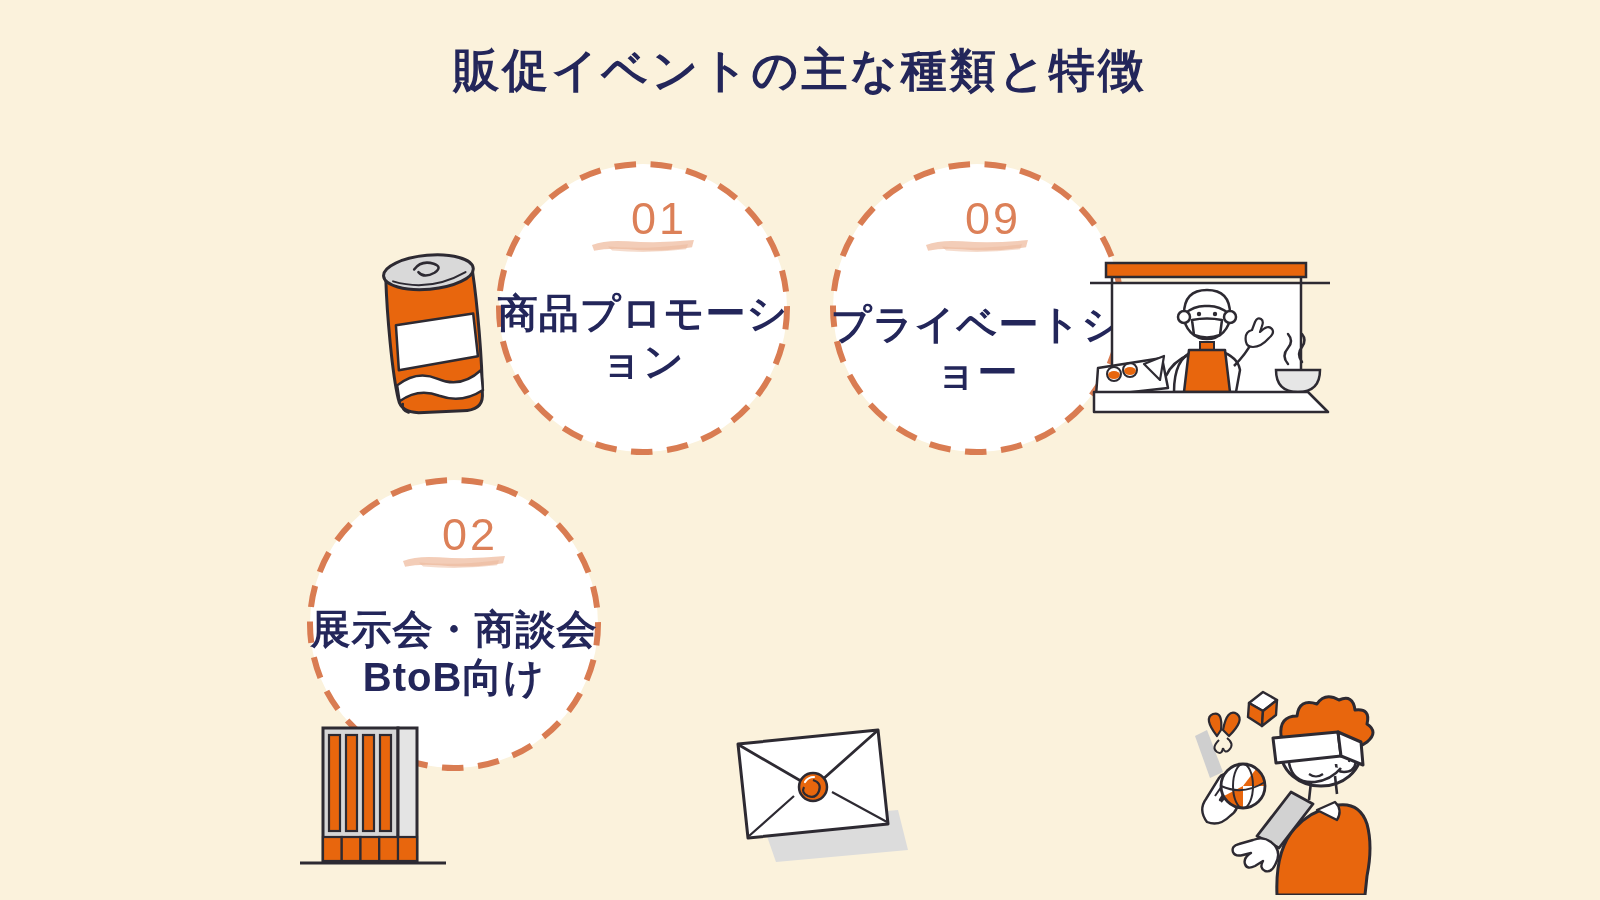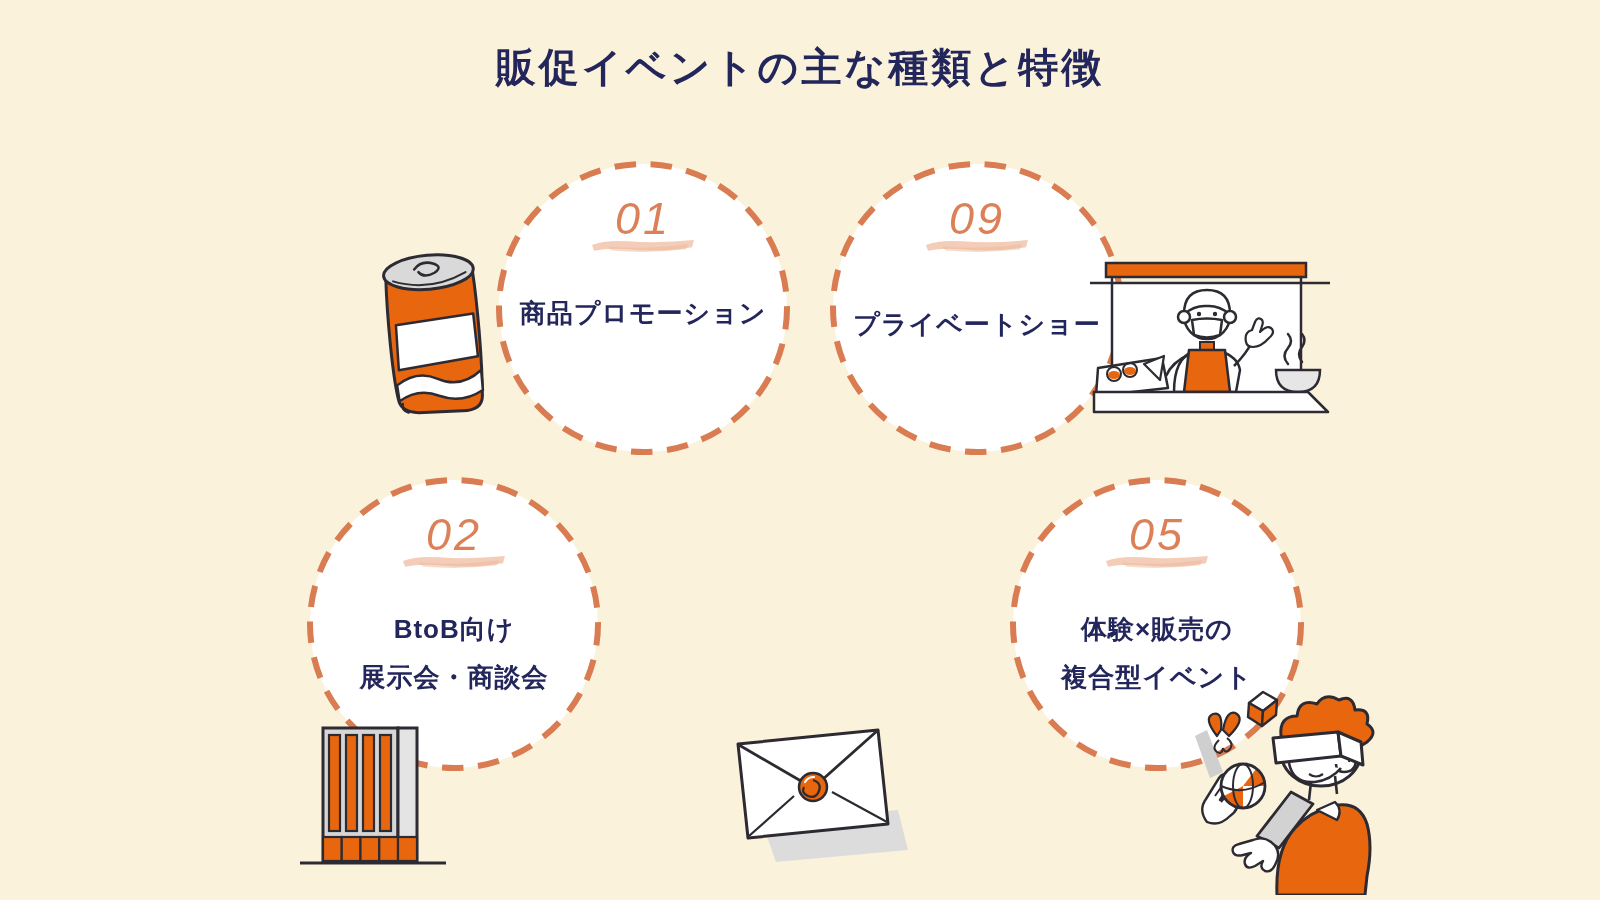--- a/index.html
+++ b/index.html
@@ -7,46 +7,46 @@
     width:1600px;height:900px;
     background:#FBF2DC;
     font-family:"Liberation Sans","DejaVu Sans",sans-serif;
     overflow:hidden;position:relative;
   }
   .stage{position:absolute;inset:0;width:1600px;height:900px;}
 
   .title{
     position:absolute;top:40px;left:0;width:100%;
     text-align:center;
-    font-size:40px;font-weight:800;letter-spacing:3px;
+    font-size:46px;font-weight:800;letter-spacing:3px;
     color:#23265A;
   }
 
   .circle{position:absolute;width:296px;height:296px;}
   .circle .ring{position:absolute;left:0;top:0;}
   .c1{left:495px;top:160px;}
   .c2{left:829px;top:160px;}
   .c3{left:306px;top:476px;}
   .c4{left:658px;top:476px;}
   .c5{left:1009px;top:476px;}
 
   .num{
-    position:absolute;top:34px;left:0;width:100%;
+    position:absolute;top:34px;left:16px;width:100%;
     text-align:center;
     font-size:45px;line-height:1.1;letter-spacing:3px;
-    color:#DC8058;font-weight:400;font-style:italic;
+    color:#DC8058;font-weight:400;
   }
   .brush{
     position:absolute;top:76px;left:50%;
     transform:translateX(-50%) rotate(-1deg);
   }
   .label{
     position:absolute;top:129px;left:0;width:100%;
     text-align:center;
-    font-size:26px;font-weight:700;line-height:48px;
+    font-size:40px;font-weight:700;line-height:48px;
     color:#23265A;letter-spacing:1px;
   }
   .c2 .label{top:140px;}
 
   .illus{position:absolute;}
   .illus-can{left:378px;top:248px;width:112px;height:176px;}
   .illus-stall{left:1088px;top:258px;width:244px;height:158px;}
   .illus-building{left:298px;top:718px;width:150px;height:150px;}
   .illus-envelope{left:728px;top:720px;width:182px;height:158px;}
   .illus-vr{left:1193px;top:690px;width:230px;height:205px;}
@@ -91,40 +91,26 @@
   <div class="circle c3">
     <svg class="ring" width="296" height="296" viewBox="0 0 296 296">
       <circle cx="148" cy="148" r="144" fill="#FFFFFF" stroke="#D97C52" stroke-width="6" stroke-dasharray="21.5 14.6"></circle>
     </svg>
     <div class="num">02</div>
     <svg class="brush" width="110" height="18" viewBox="0 0 110 18">
       <path d="M4,8 Q18,3 40,5 Q70,8 106,5 L104,12 Q70,17 40,13 Q20,11 6,14 Z" fill="#F2C8B0" opacity="0.9"></path>
       <path d="M20,10 Q55,14 100,9 L98,14 Q60,18 24,14 Z" fill="#EBB79A" opacity="0.5"></path>
     </svg>
     <div class="label">
+      <div>展示会・商談会</div>
       <div>BtoB向け</div>
-      <div>展示会・商談会</div>
     </div>
   </div>
 
 
-  <div class="circle c5">
-    <svg class="ring" width="296" height="296" viewBox="0 0 296 296">
-      <circle cx="148" cy="148" r="144" fill="#FFFFFF" stroke="#D97C52" stroke-width="6" stroke-dasharray="21.5 14.6"></circle>
-    </svg>
-    <div class="num">05</div>
-    <svg class="brush" width="110" height="18" viewBox="0 0 110 18">
-      <path d="M4,8 Q18,3 40,5 Q70,8 106,5 L104,12 Q70,17 40,13 Q20,11 6,14 Z" fill="#F2C8B0" opacity="0.9"></path>
-      <path d="M20,10 Q55,14 100,9 L98,14 Q60,18 24,14 Z" fill="#EBB79A" opacity="0.5"></path>
-    </svg>
-    <div class="label">
-      <div>体験×販売の</div>
-      <div>複合型イベント</div>
-    </div>
-  </div>
 
   <div class="illus illus-can">
     <svg viewBox="0 0 112 176">
       <g transform="rotate(-5 56 88)" stroke-linecap="round">
         <path d="M13,26 C11,62 11,122 15,148 C16,158 24,162 34,163 L78,165 C92,166 98,161 99,152 C102,116 102,60 100,27 Z" fill="#E8660D" stroke="#2D2A32" stroke-width="3"></path>
         <path d="M19,74 L97,69 L98,112 L18,119 Z" fill="#FFFFFF" stroke="#2D2A32" stroke-width="2.5" stroke-linejoin="round"></path>
         <path d="M15,134 Q36,120 56,131 Q78,143 100,126 L100,146 Q78,158 56,148 Q36,138 16,150 Z" fill="#FFFFFF" stroke="#2D2A32" stroke-width="2.5"></path>
         <ellipse cx="56" cy="24" rx="45" ry="17" fill="#D9D9D9" stroke="#2D2A32" stroke-width="3"></ellipse>
         <path d="M20,30 Q56,44 93,27" fill="none" stroke="#2D2A32" stroke-width="2"></path>
         <path d="M42,20 q8,-9 20,-4 q9,4 0,9 q-11,5 -16,-2" fill="none" stroke="#2D2A32" stroke-width="2.5"></path>

